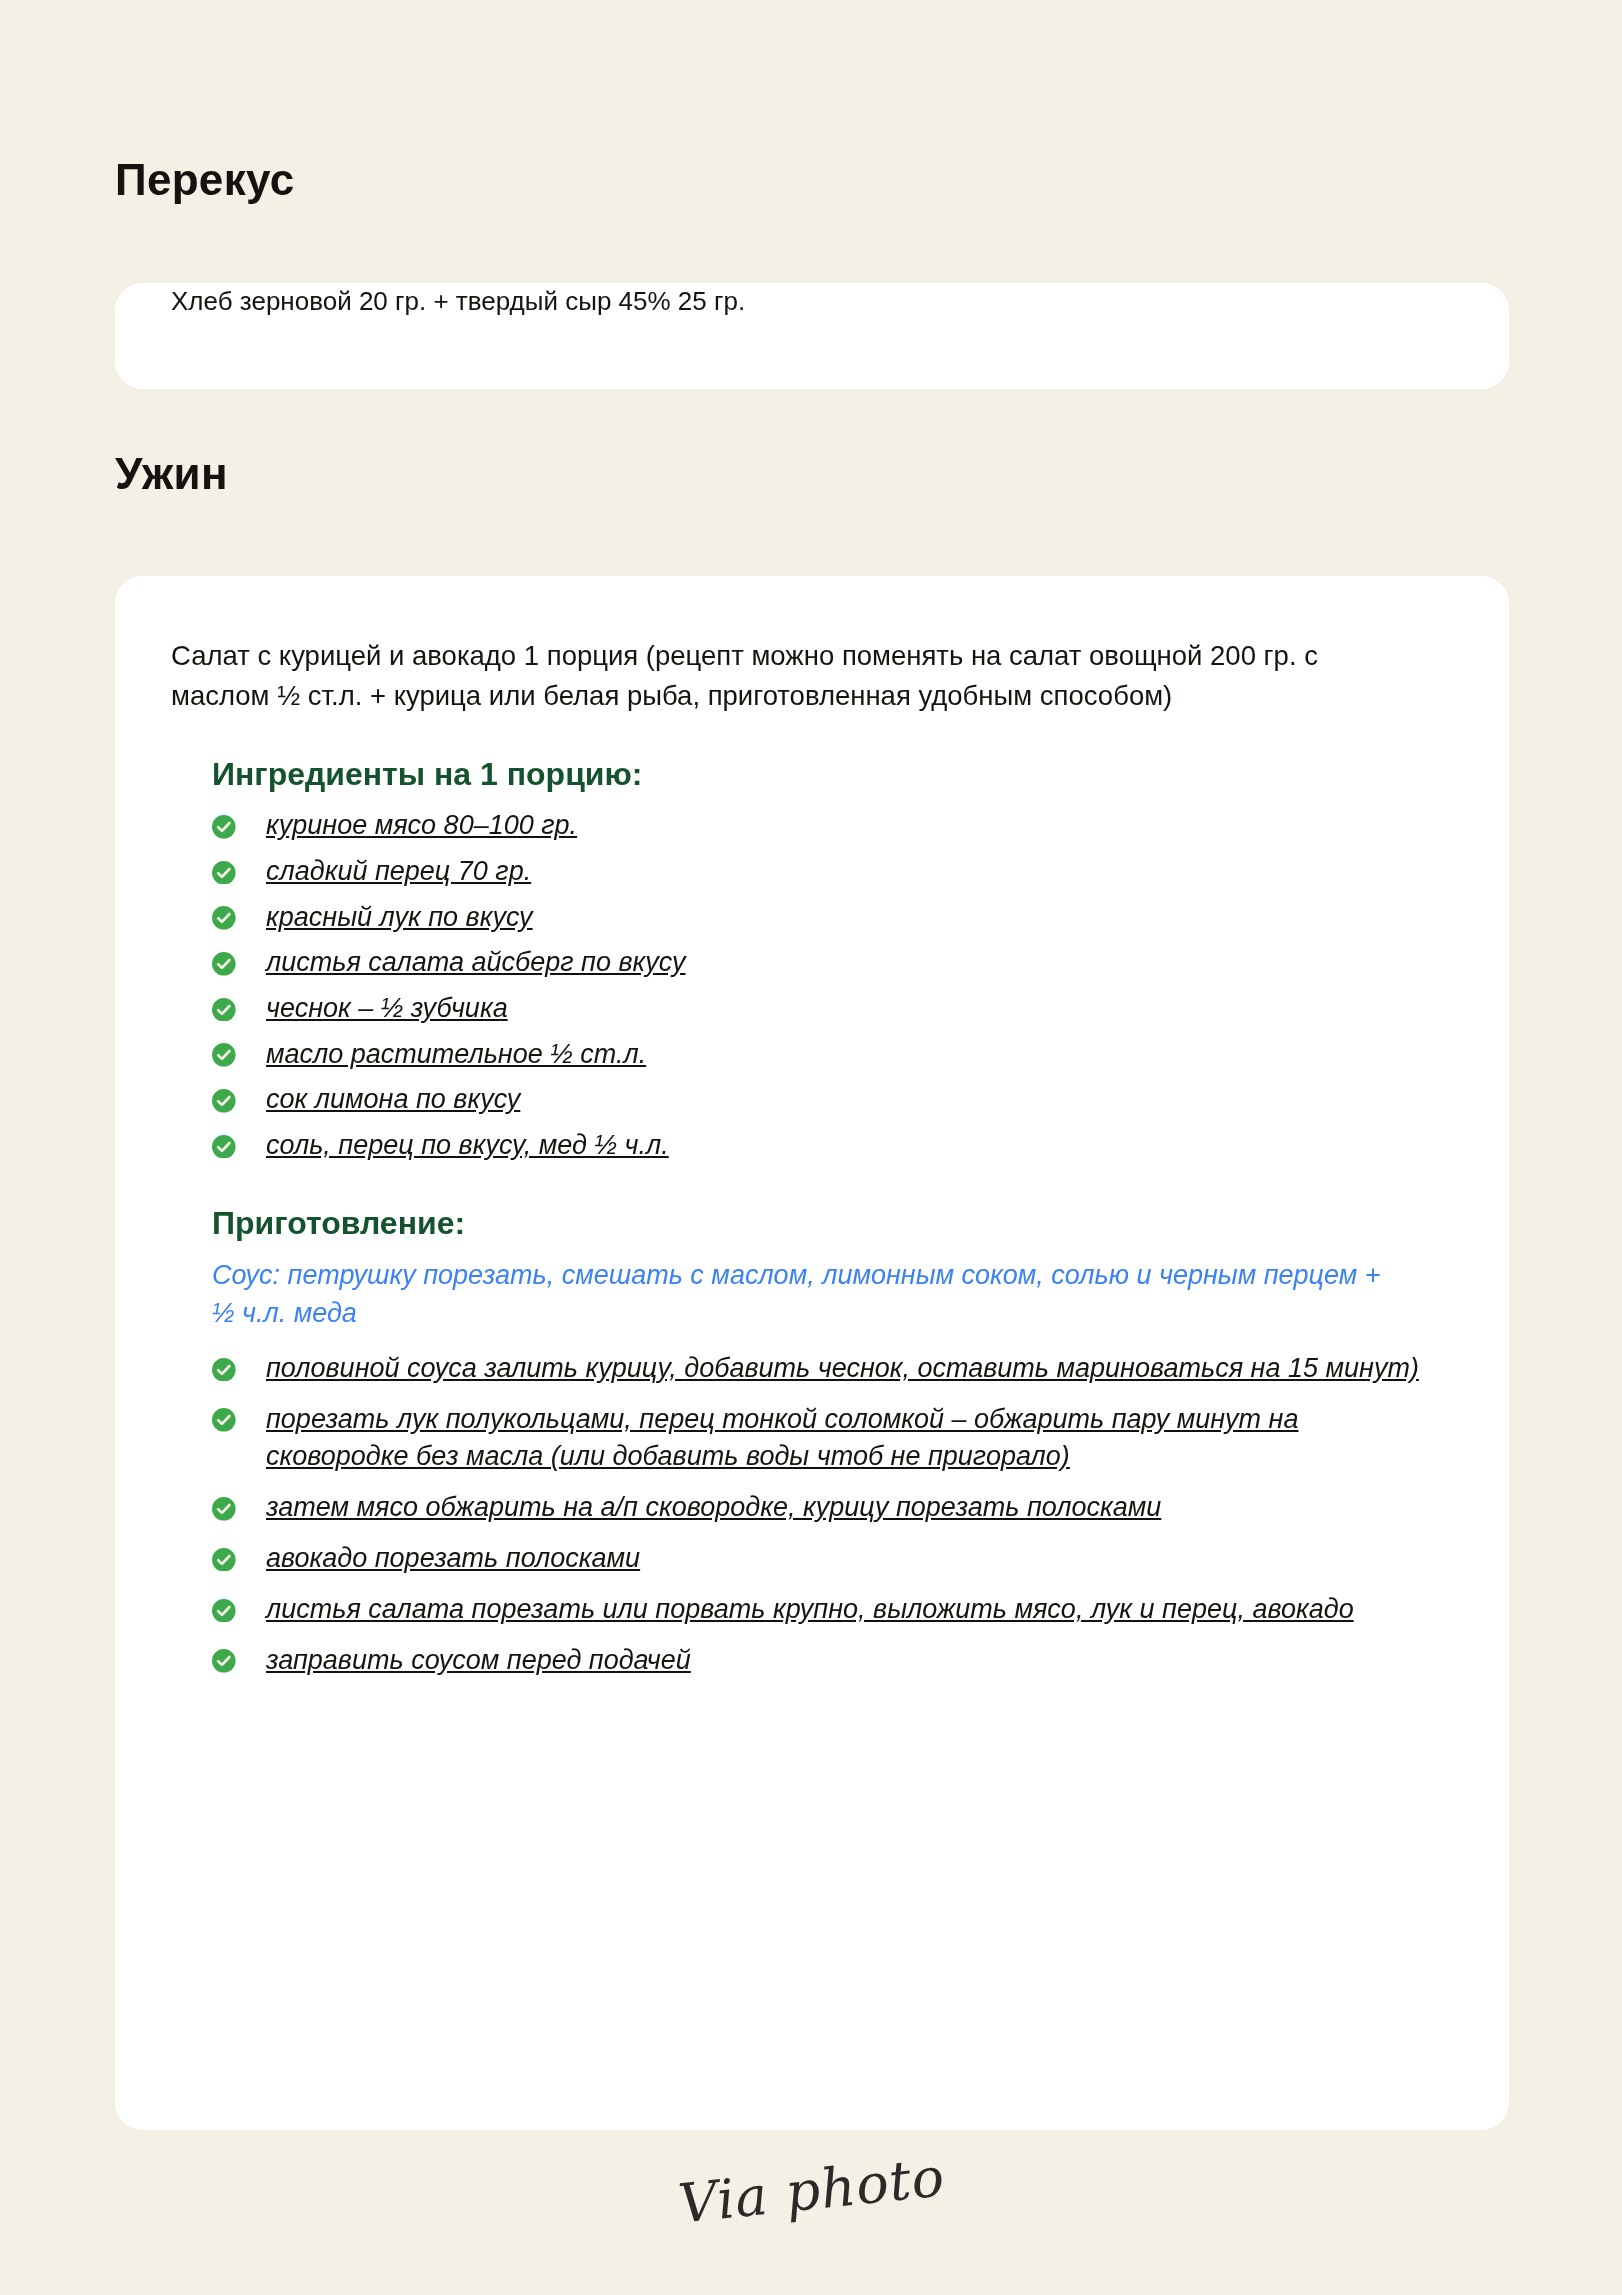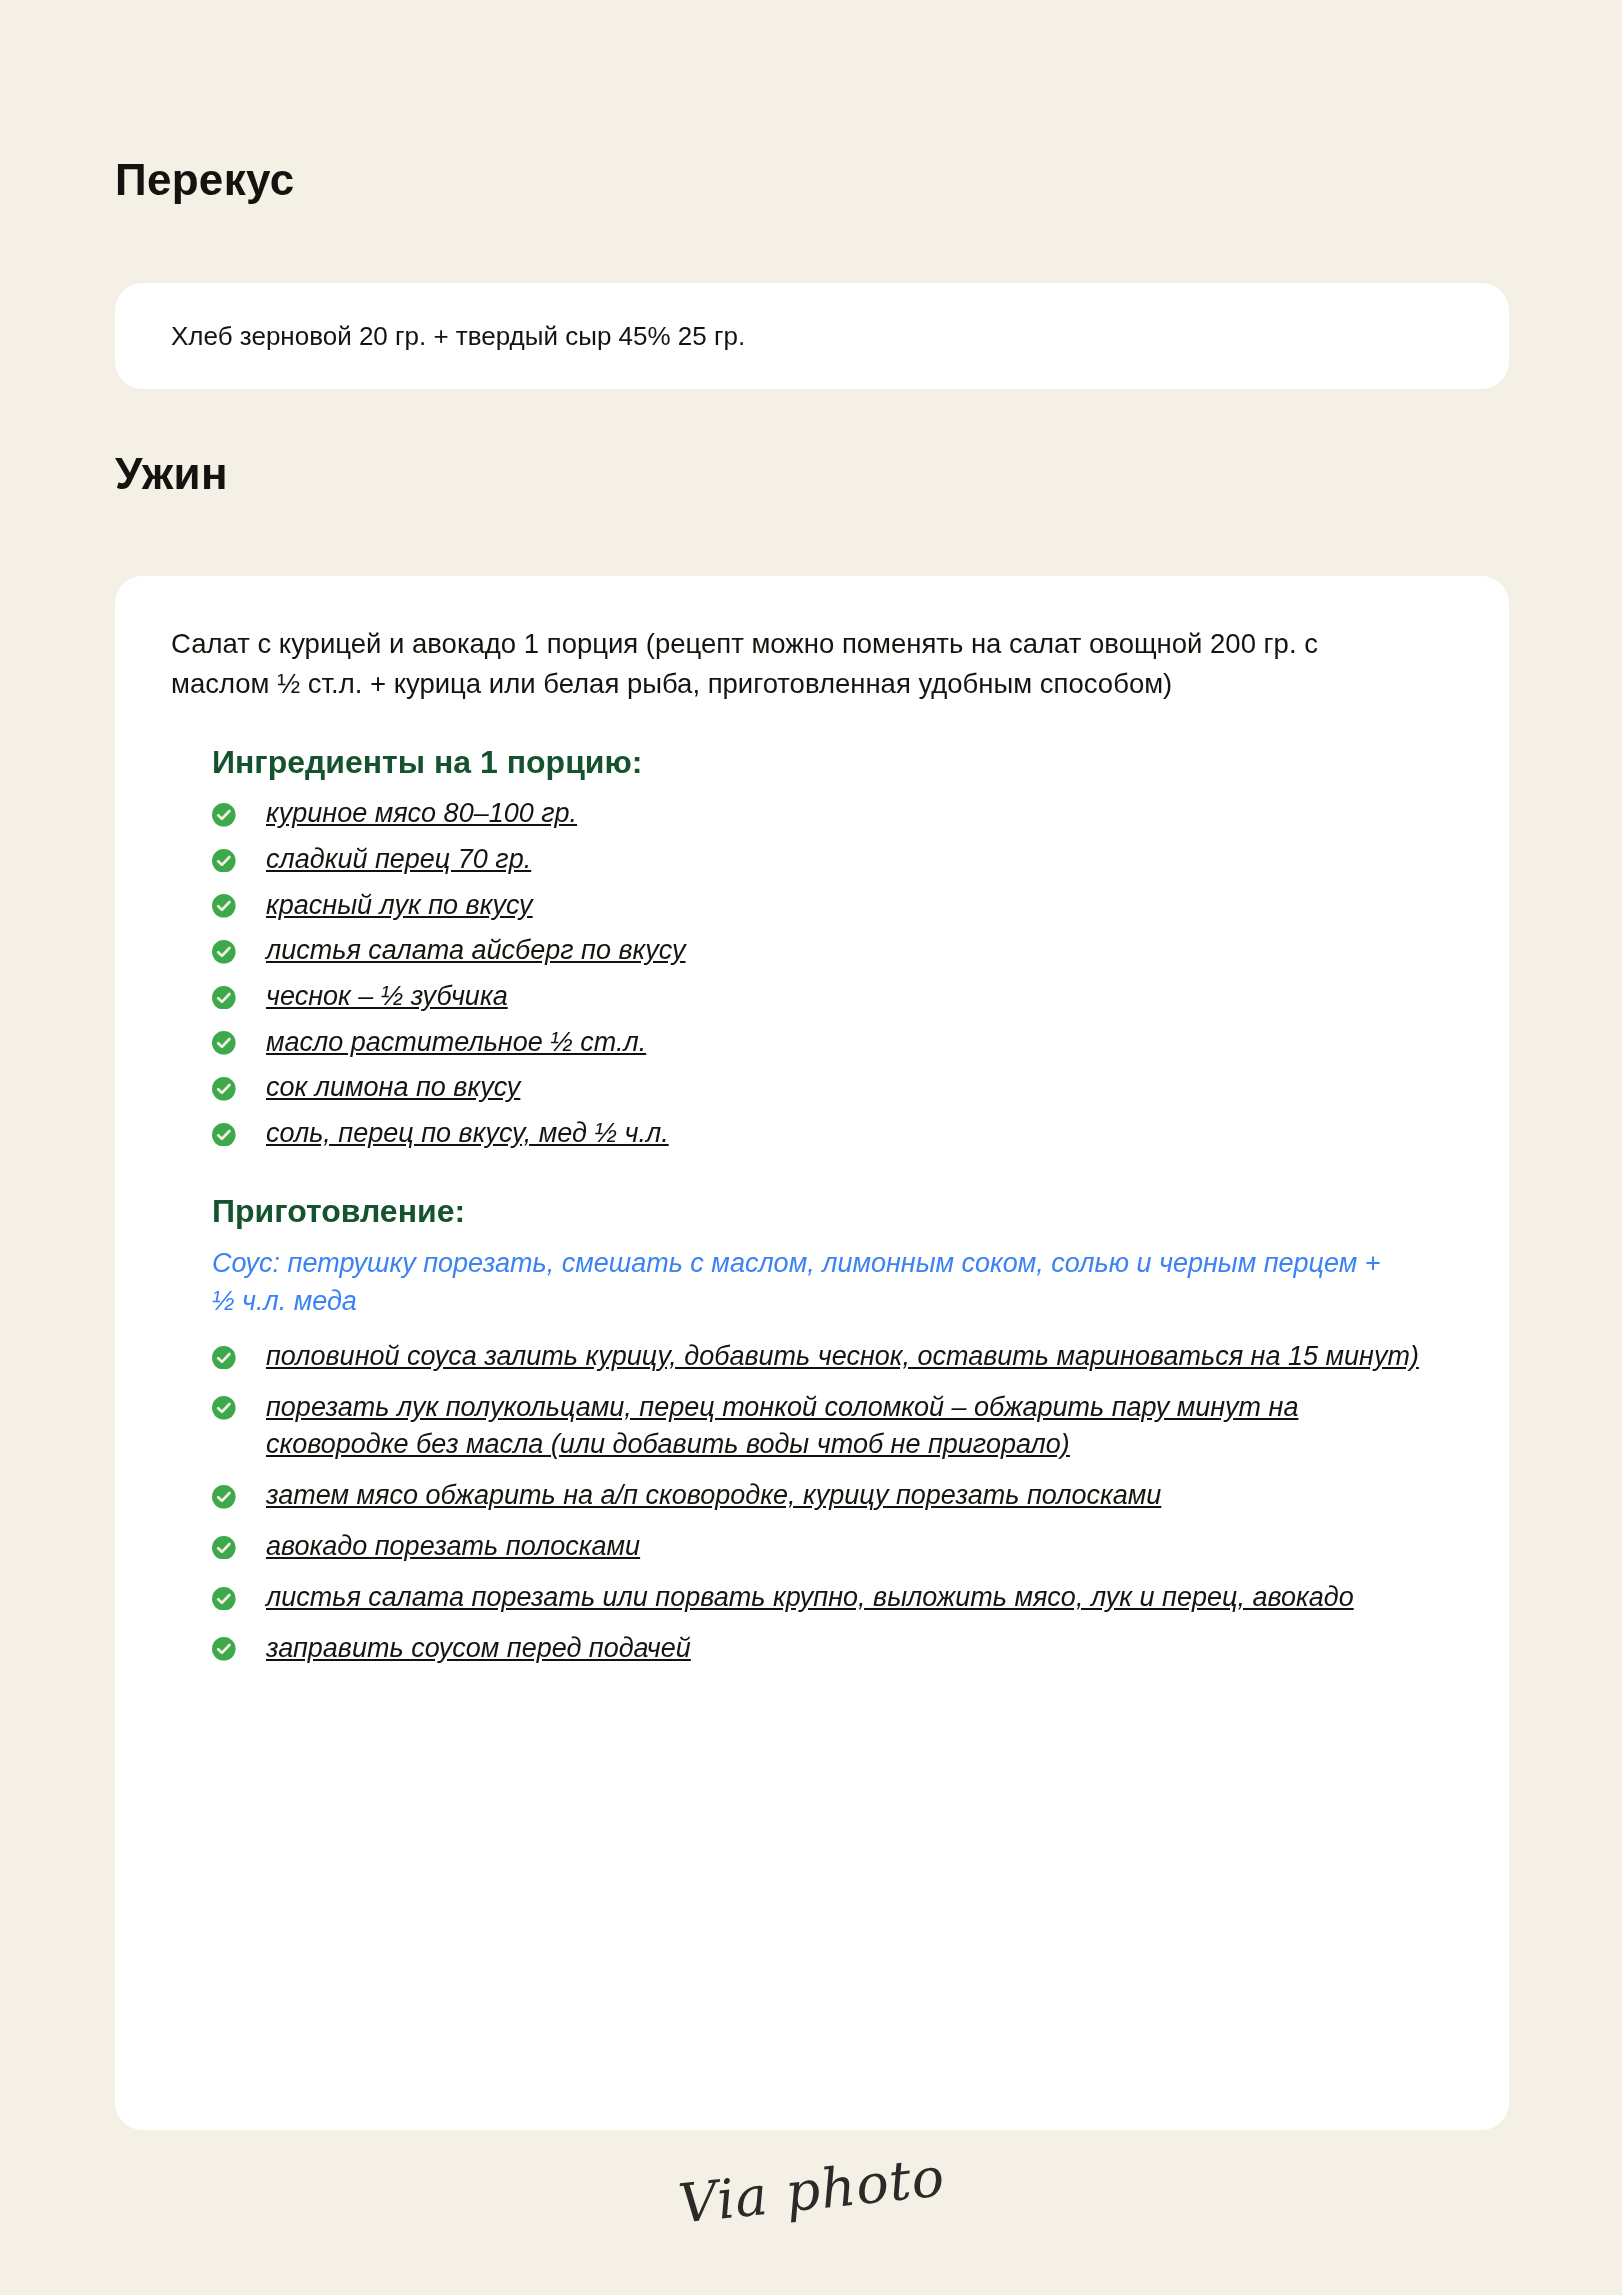--- a/index.html
+++ b/index.html
@@ -46,30 +46,30 @@
     position: absolute;
     background: #FFFFFF;
     border-radius: 27.5px;
     box-sizing: border-box;
   }
   #snack-card {
     left: 115px;
     top: 283px;
     width: 1394px;
     height: 106px;
-    padding: 16px 56px;
+    padding: 0 56px;
     display: flex;
-    align-items: center;
+    align-items: flex-start;
   }
   #dinner-card {
     left: 115px;
     top: 576px;
     width: 1394px;
     height: 1554px;
-    padding: 48px 56px 46px 56px;
+    padding: 60px 56px 46px 56px;
   }
 
   .card-line {
     font-size: 26px;
     line-height: 1.42;
     color: #16140F;
   }
 
   .intro-text {
     font-size: 27.5px;

